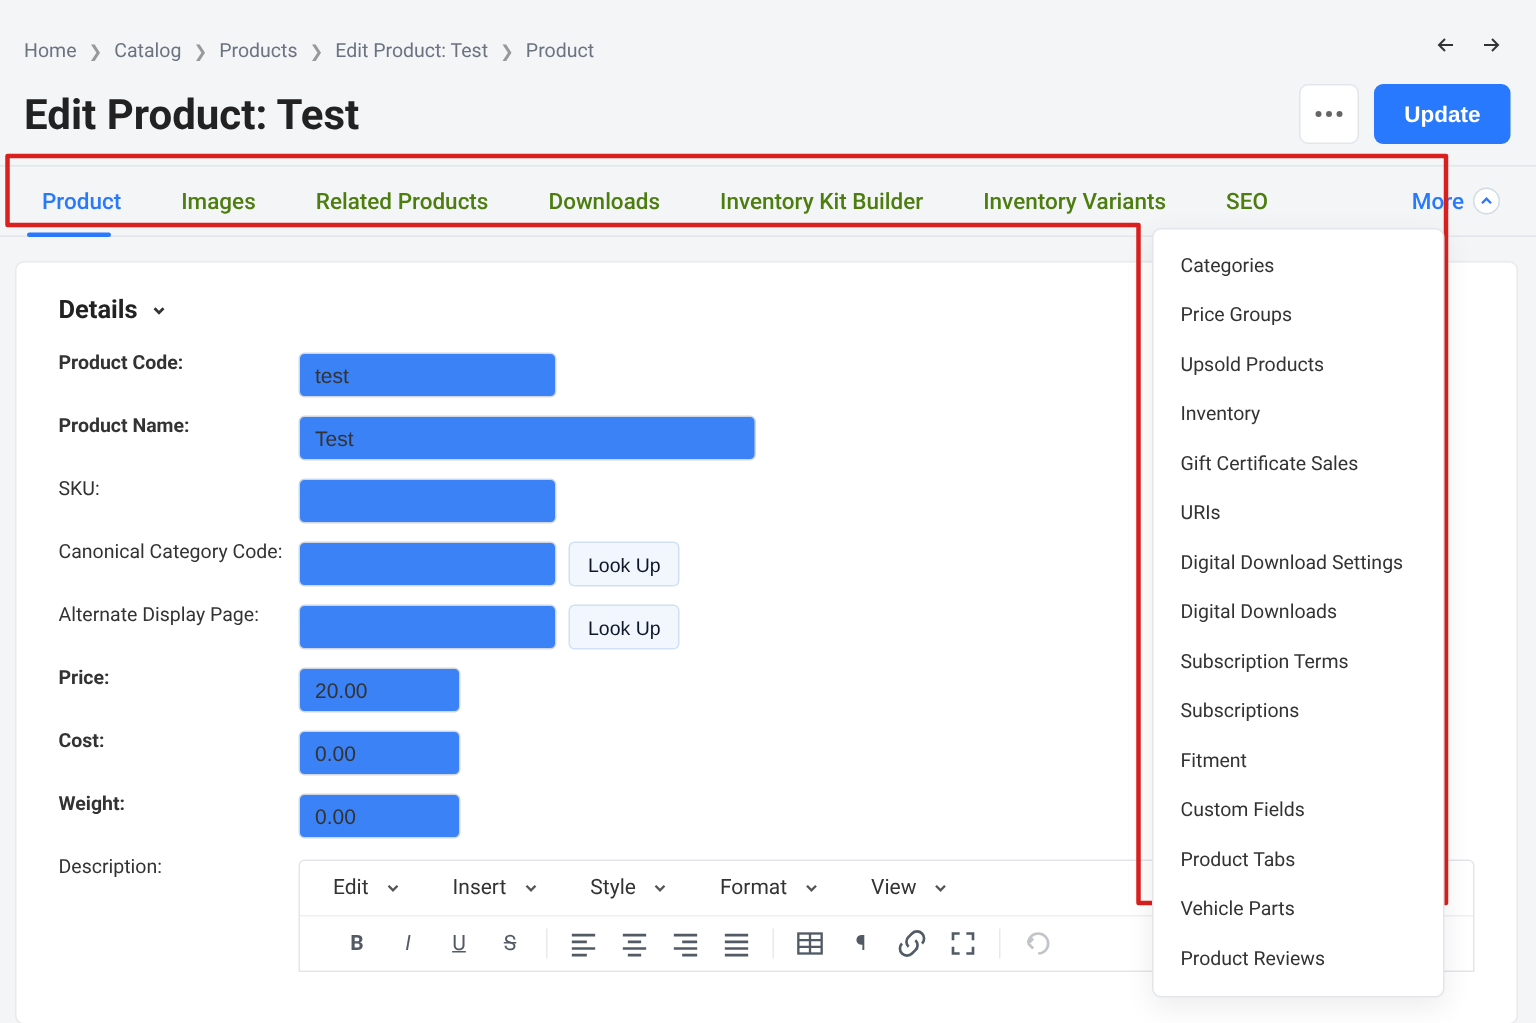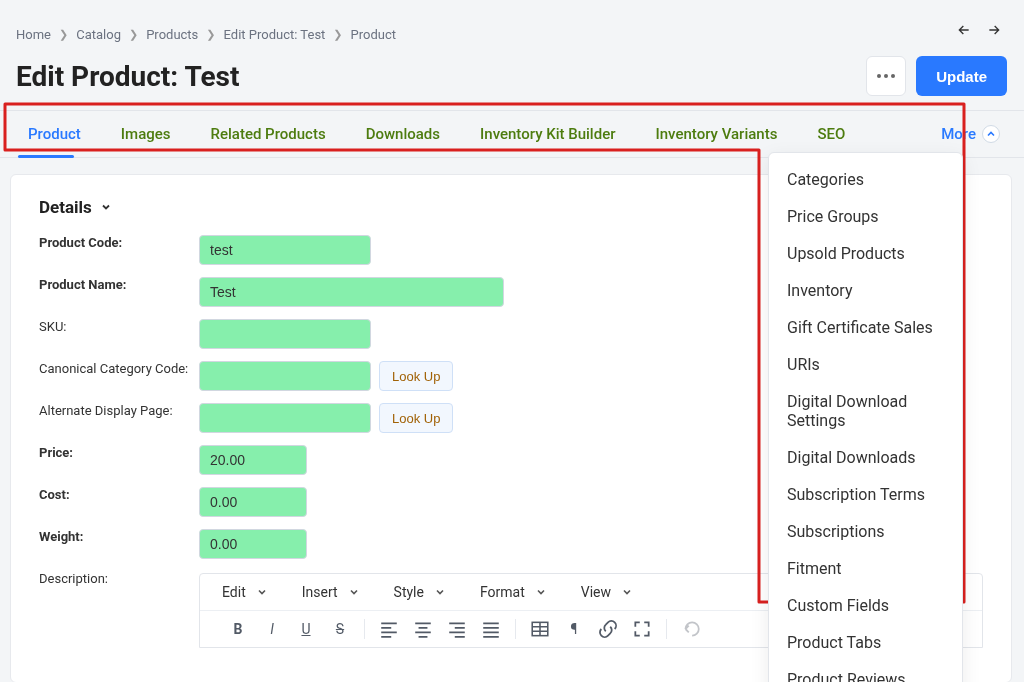--- a/index.html
+++ b/index.html
@@ -26,36 +26,36 @@
   .tab.active::after { content:""; position:absolute; left:10px; right:10px; bottom:-1px; height:3px; background:#2979ff; border-radius:2px; width:56px; }
   .tab-more { margin-left:auto; display:flex; align-items:center; gap:6px; color:#2979ff; padding:14px 16px; cursor:pointer; font-size:15px; font-weight:500; }
   .tab-more .caret { width:18px; height:18px; border:1px solid #d1dbe6; border-radius:50%; display:flex; align-items:center; justify-content:center; background:#fff; }
 
   .card { background:#fff; margin:16px 12px 0 10px; border-radius:6px; border:1px solid #e7e9ed; padding: 22px 28px; }
   .section-header { display:flex; align-items:center; gap:8px; font-size:17px; font-weight:700; color:#222; margin-bottom:18px; cursor:pointer; }
 
   .form-row { display:flex; margin-bottom:12px; }
   .form-label { width: 160px; font-size:13px; color:#333; }
   .form-label.bold { font-weight:700; }
-  .input { border:1px solid #d1d7e0; border-radius:4px; padding:6px 10px; font-size:14px; color:#333; background:#86efac; }
+  .input { border:1px solid #d1d7e0; border-radius:4px; padding:6px 10px; font-size:14px; color:#333; background:#3b82f6; }
   .input.w1 { width:172px; }
   .input.w2 { width:305px; }
   .input.wn { width:108px; }
-  .lookup-btn { margin-left:8px; border:1px solid #cfe0f7; background:#f2f7fe; color:#a16207; border-radius:4px; padding:6px 12px; font-size:13px; cursor:pointer; }
+  .lookup-btn { margin-left:8px; border:1px solid #cfe0f7; background:#f2f7fe; color:#0f172a; border-radius:4px; padding:6px 12px; font-size:13px; cursor:pointer; }
 
   .editor-toolbar { border:1px solid #e2e5ea; border-radius:4px 4px 0 0; margin-top:2px; }
   .editor-menus { display:flex; gap:34px; padding:10px 22px; border-bottom:1px solid #eceff3; }
   .editor-menu { display:flex; align-items:center; gap:10px; color:#333; font-size:14px; cursor:pointer; }
   .editor-icons { display:flex; align-items:center; gap:0; padding:8px 14px; }
   .icon-group { display:flex; align-items:center; gap:14px; padding:0 14px; border-right:1px solid #e6e9ee; }
   .icon-group:last-child { border-right:none; }
   .ed-icon { width:20px; height:20px; display:flex; align-items:center; justify-content:center; color:#525a66; cursor:pointer; }
 
   .dropdown { position:absolute; top:152px; left:768px; width:195px; background:#fff; border:1px solid #e2e5ea; border-radius:6px; box-shadow:0 6px 20px rgba(0,0,0,0.08); padding:8px 0; z-index:5; }
-  .dropdown-item { padding:9px 18px; font-size:16px; color:#333; cursor:pointer; }
+  .dropdown-item { padding:9px 18px; font-size:13px; color:#333; cursor:pointer; }
 
   .chev { width:12px; height:12px; }
 </style>
 </head>
 <body>
 
 <div class="app">
 
   <div class="nav-arrows">
     <div class="nav-arrow">
@@ -268,20 +268,21 @@
     <div class="dropdown-item">Inventory</div>
     <div class="dropdown-item">Gift Certificate Sales</div>
     <div class="dropdown-item">URIs</div>
     <div class="dropdown-item">Digital Download Settings</div>
     <div class="dropdown-item">Digital Downloads</div>
     <div class="dropdown-item">Subscription Terms</div>
     <div class="dropdown-item">Subscriptions</div>
     <div class="dropdown-item">Fitment</div>
     <div class="dropdown-item">Custom Fields</div>
     <div class="dropdown-item">Product Tabs</div>
+    <div class="dropdown-item">Vehicle Parts</div>
     <div class="dropdown-item">Product Reviews</div>
   </div>
 
   <div style="position:absolute; top:102px; left:3px; width:963px; height:502px; pointer-events:none;">
     <svg width="963" height="502" viewBox="0 0 963 502">
       <path d="M 2 2 H 961 V 500 H 756 V 48 H 2 Z" fill="none" stroke="#d9201f" stroke-width="3" stroke-linejoin="round"></path>
     </svg>
   </div>
 
 </div>

